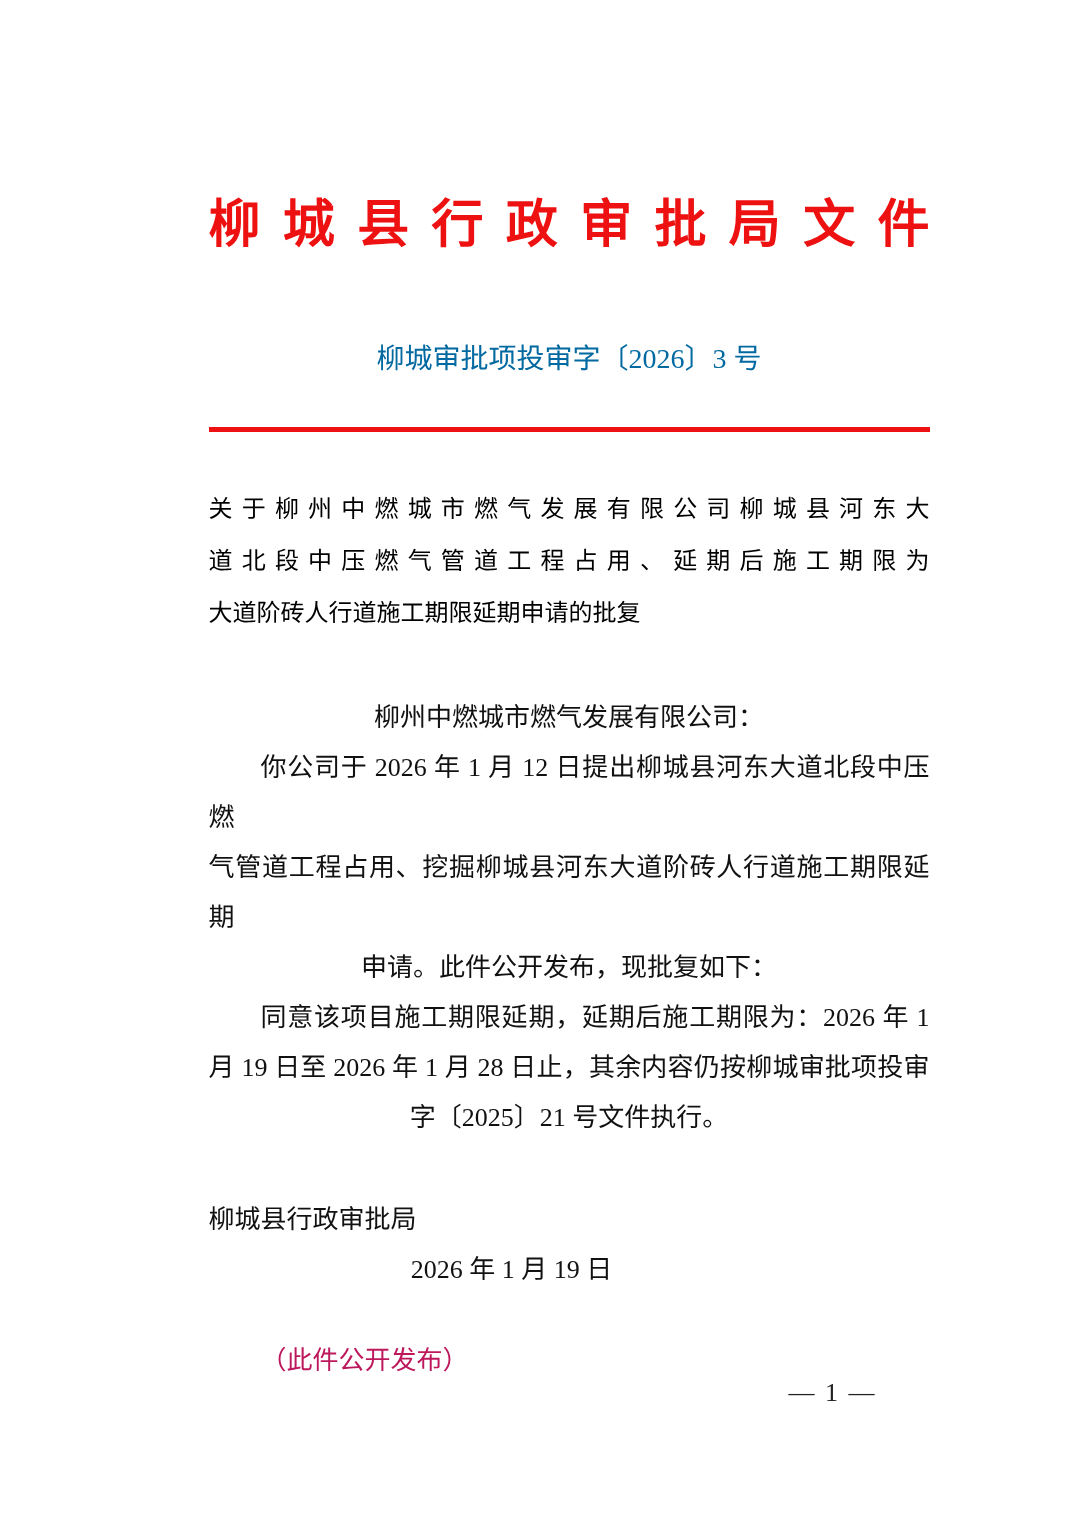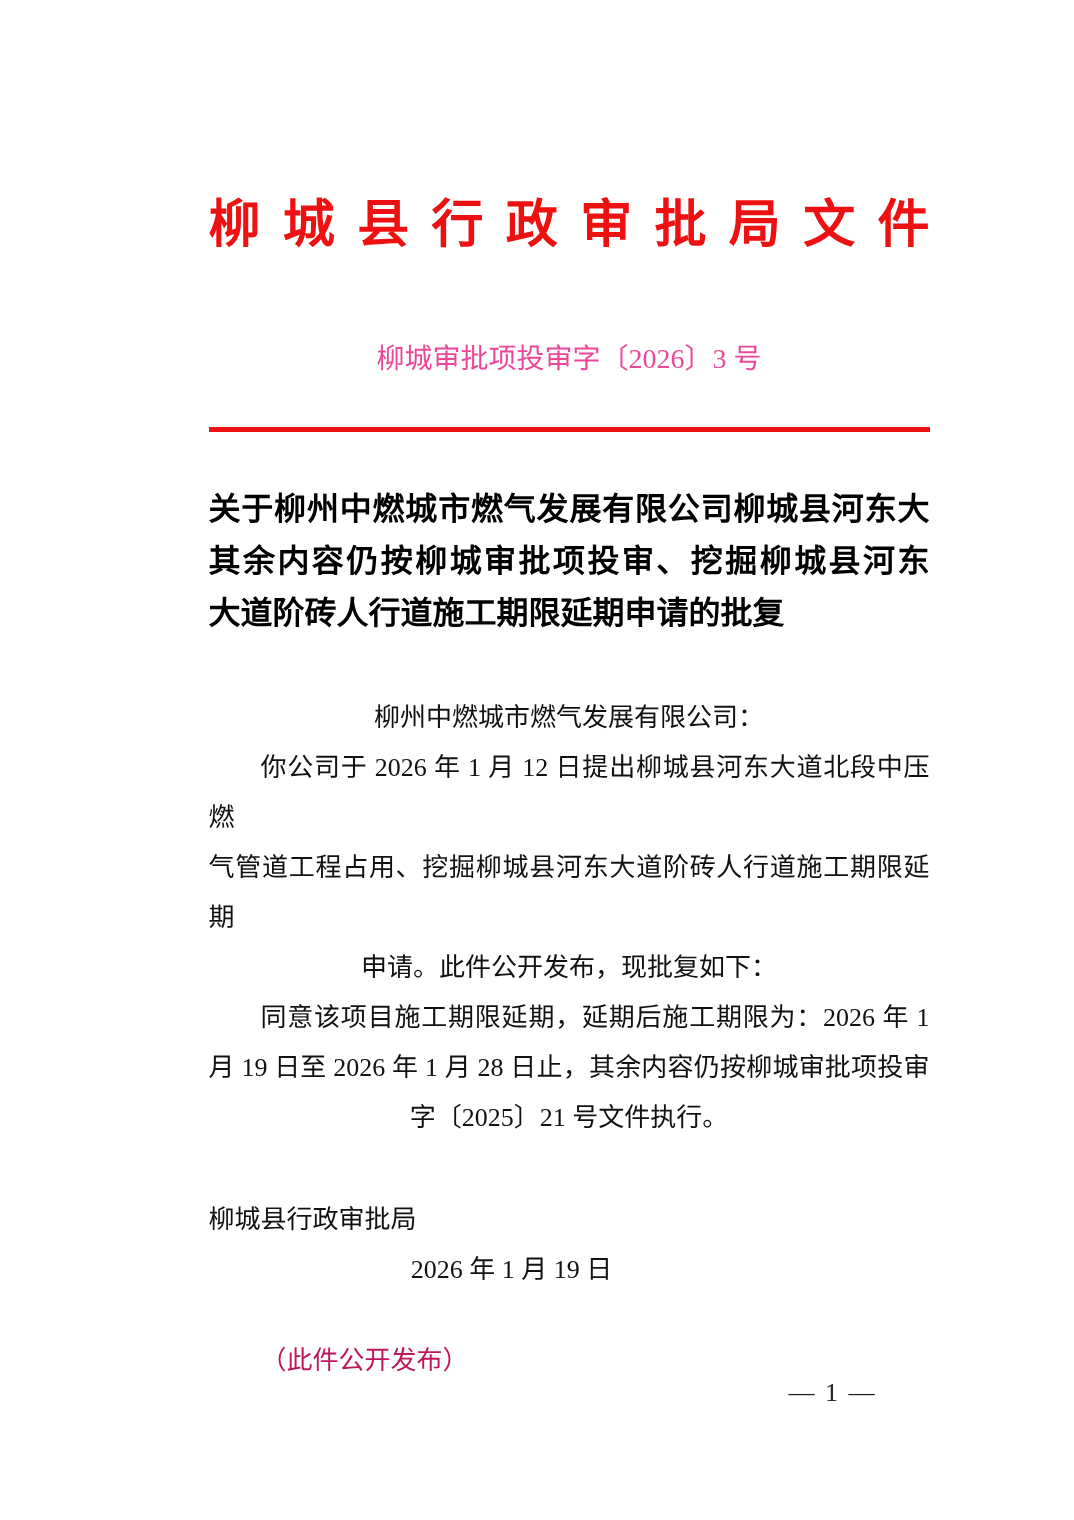--- a/index.html
+++ b/index.html
@@ -28,32 +28,32 @@
     text-align-last: justify;
     letter-spacing: 0;
     white-space: nowrap;
     overflow: visible;
   }
   .doc-number {
     margin: 86px 0 0 0;
     font-size: 28px;
     line-height: 40px;
     text-align: center;
-    color: #ec4899;
+    color: #0369a1;
   }
   .red-divider {
     margin: 48px 0 0 0;
     height: 5px;
     background: #ee1111;
     border: none;
   }
   .doc-title {
     margin: 51px 0 0 0;
-    font-weight: bold;
-    font-size: 32px;
+    font-weight: normal;
+    font-size: 24px;
     line-height: 52px;
     color: #000000;
   }
   .title-line-justify {
     text-align: justify;
     text-align-last: justify;
   }
   .title-line-center {
     text-align: left;
   }
@@ -109,21 +109,21 @@
 <div class="page">
 
   <div class="header-title">柳城县行政审批局文件</div>
 
   <div class="doc-number">柳城审批项投审字〔2026〕3 号</div>
 
   <div class="red-divider"></div>
 
   <div class="doc-title">
     <div class="title-line-justify">关于柳州中燃城市燃气发展有限公司柳城县河东大</div>
-    <div class="title-line-justify">其余内容仍按柳城审批项投审、挖掘柳城县河东</div>
+    <div class="title-line-justify">道北段中压燃气管道工程占用、延期后施工期限为</div>
     <div class="title-line-center">大道阶砖人行道施工期限延期申请的批复</div>
   </div>
 
   <div class="doc-body">
     <div class="body-line">柳州中燃城市燃气发展有限公司：</div>
     <div class="body-line indent stretch">你公司于 2026 年 1 月 12 日提出柳城县河东大道北段中压燃</div>
     <div class="body-line stretch">气管道工程占用、挖掘柳城县河东大道阶砖人行道施工期限延期</div>
     <div class="body-line">申请。此件公开发布，现批复如下：</div>
     <div class="body-line indent stretch">同意该项目施工期限延期，延期后施工期限为：2026 年 1</div>
     <div class="body-line stretch">月 19 日至 2026 年 1 月 28 日止，其余内容仍按柳城审批项投审</div>

